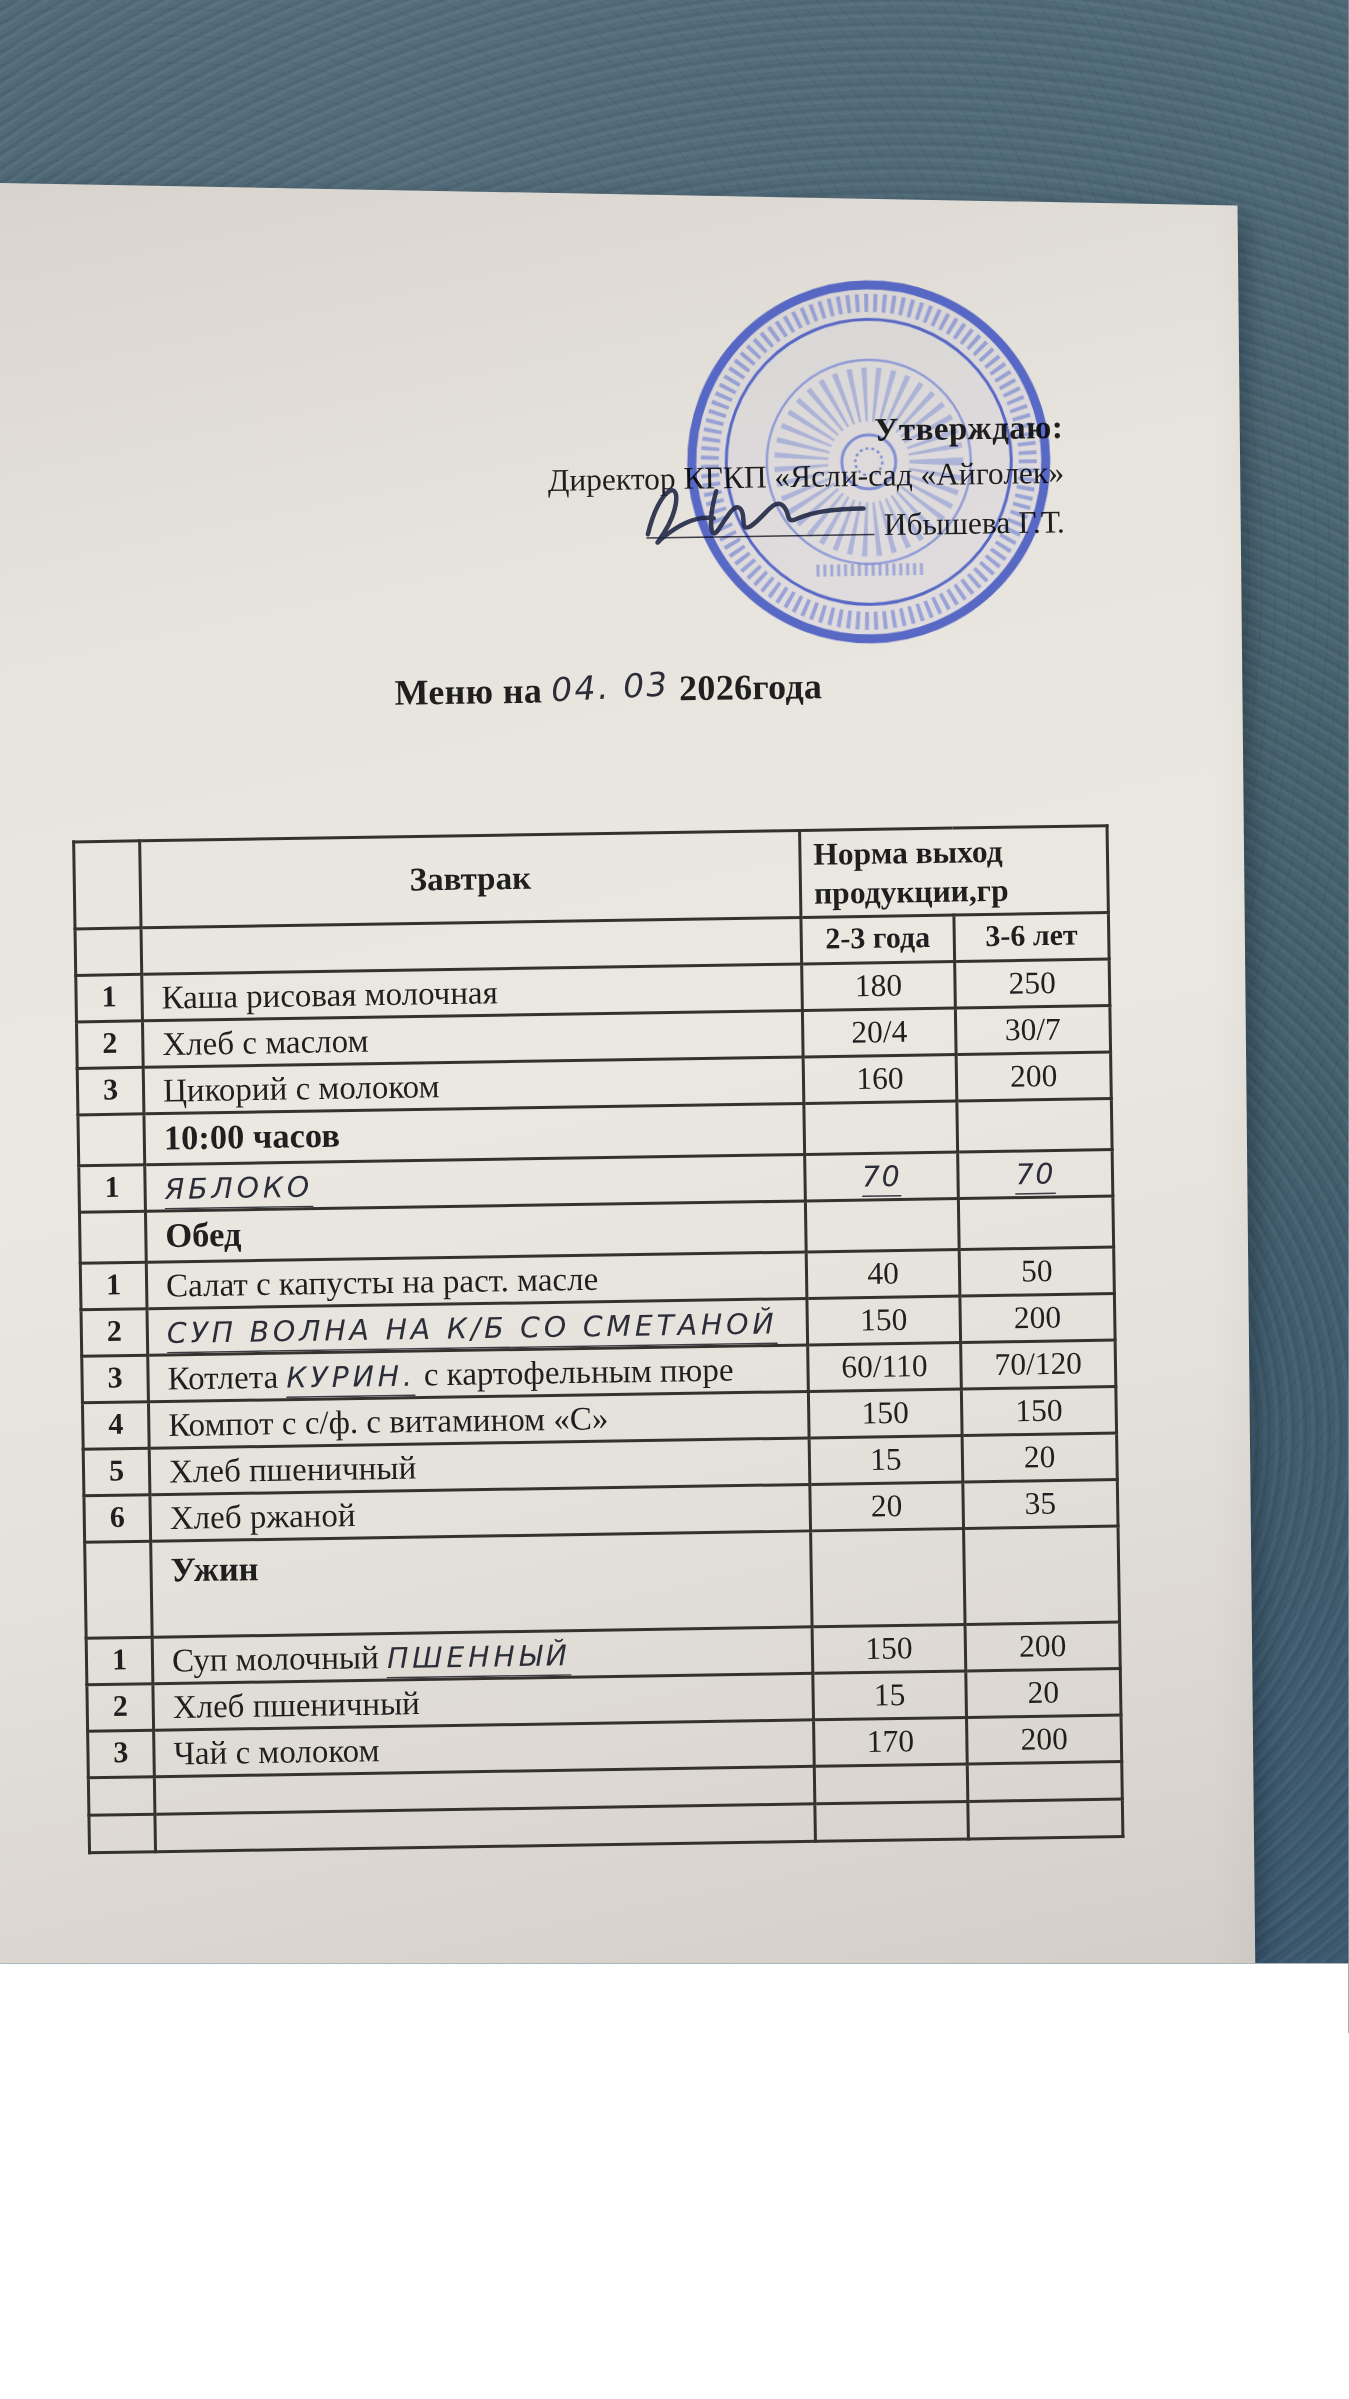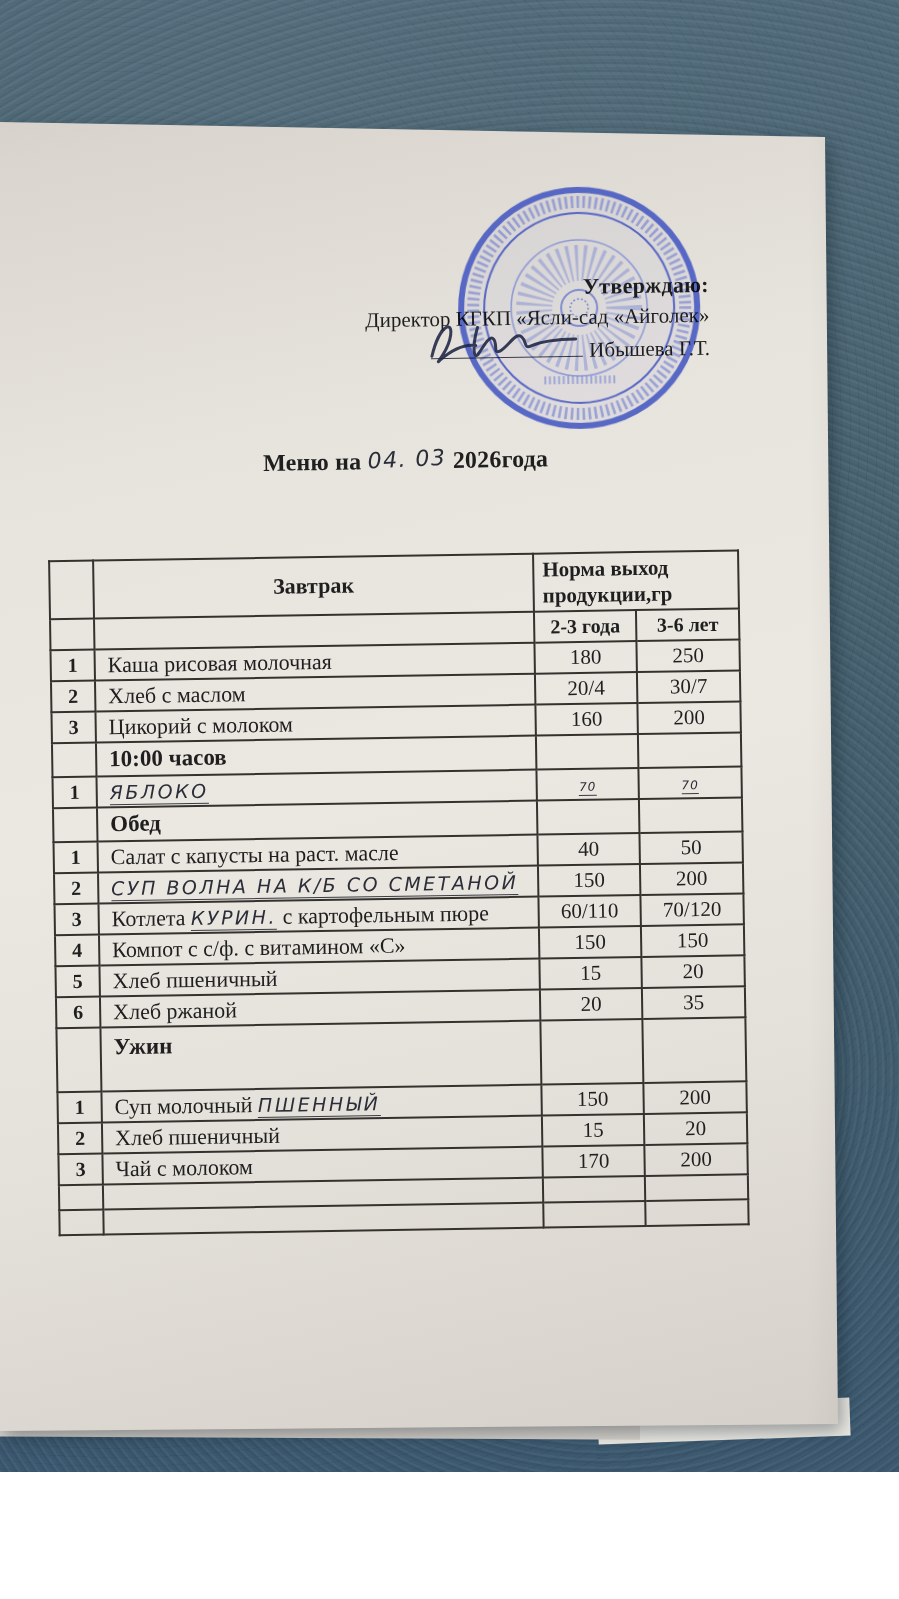--- a/index.html
+++ b/index.html
@@ -1,17 +1,17 @@
 <!DOCTYPE html>
 <html><head>
 <meta charset="utf-8">
 <style>
   html,body{margin:0;padding:0;}
   .photo{
-    position:relative;width:899px;height:1472px;overflow:hidden;
+    position:relative;width:899px;height:1309px;overflow:hidden;
     font-family:"Liberation Serif",serif;
     background-color:#44606f;
     background-image:
       radial-gradient(circle at 30% 8%, rgba(255,255,255,.05), transparent 55%),
       repeating-radial-gradient(circle at 13% 29%, rgba(0,0,0,0) 0 4px, rgba(0,0,0,.05) 4px 5px, rgba(0,0,0,0) 5px 9px),
       repeating-radial-gradient(circle at 67% 73%, rgba(255,255,255,.04) 0 2px, rgba(0,0,0,.05) 3px 5px, rgba(0,0,0,0) 5px 8px),
       linear-gradient(188deg,#4e6878 0%,#47626f 35%,#415d6e 65%,#3b5870 100%);
   }
   .under-sheet{position:absolute;background:#e6e2dc;z-index:1;}
   .under-sheet.a{left:598px;top:1402px;width:252px;height:38px;transform:rotate(-2deg);background:#eceae4;}
@@ -50,21 +50,21 @@
   .menu-table col.c-dish{width:440px;}
   .menu-table col.c-v1{width:102px;}
   .menu-table col.c-v2{width:103px;}
   th.h-meal{font-size:22px;font-weight:bold;text-align:center;height:56px;}
   th.h-norm{font-size:21px;font-weight:bold;text-align:left;padding-left:8px;line-height:1.25;}
   th.h-age{font-size:20px;font-weight:bold;text-align:center;height:29px;}
   td.num{text-align:center;font-weight:bold;font-size:20px;}
   td.dish{font-size:22px;padding-left:12px;white-space:nowrap;}
   td.dish .hand{font-size:19px;}
   td.val{text-align:center;font-size:21px;}
-  td.val .hand{font-size:12px;letter-spacing:1px;}
+  td.val .hand{font-size:19px;letter-spacing:1px;}
   tr.section td.dish{font-weight:bold;font-size:23px;height:32px;}
   tr.section.tall td{height:56px;vertical-align:top;padding-top:6px;}
   tr.empty td{height:23px;}
 </style>
 </head>
 <body>
 
 <div class="photo">
 
   <div class="under-sheet a"></div>

